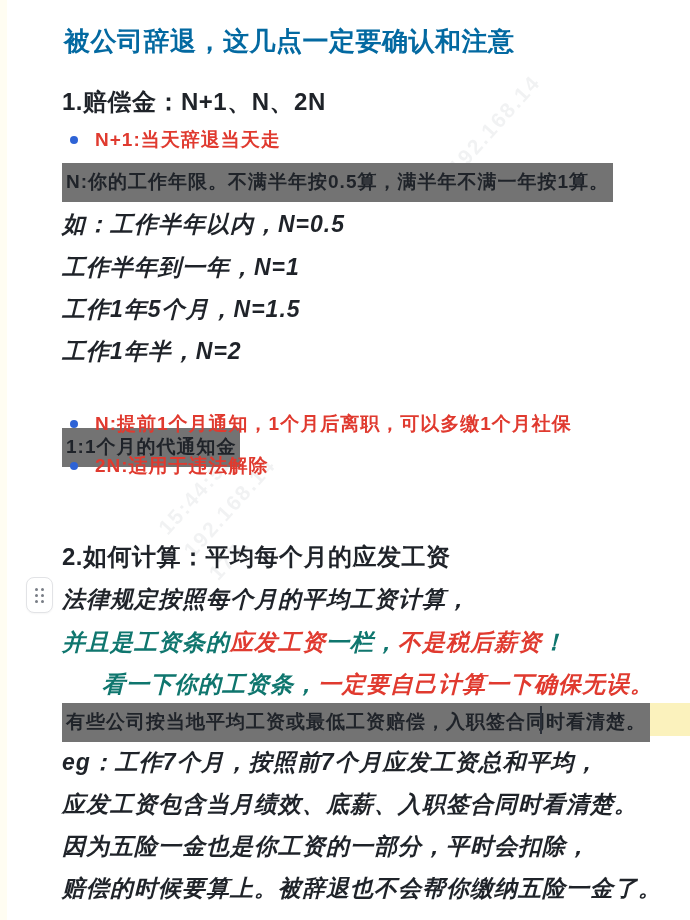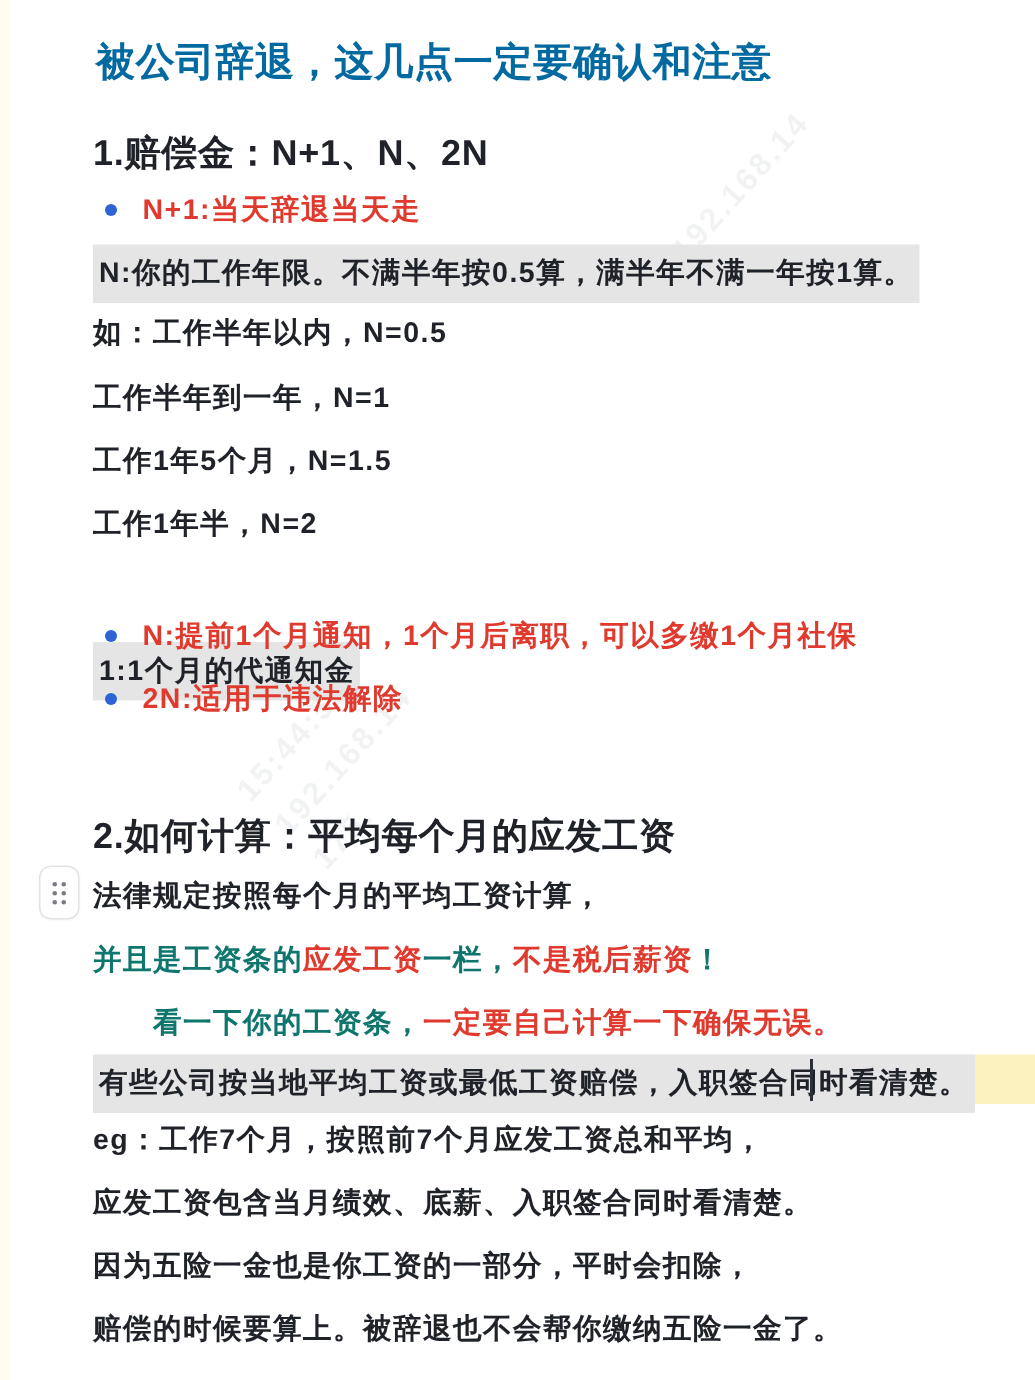--- a/index.html
+++ b/index.html
@@ -7,27 +7,27 @@
     width:690px;height:920px;position:relative;overflow:hidden;
     background:#ffffff;
     font-family:"Liberation Sans","DejaVu Sans",sans-serif;
     font-weight:700;
     color:#1f2329;
   }
   .edge-strip{position:absolute;left:0;top:0;width:7px;height:920px;background:#fffdf2;}
   .abs{position:absolute;left:62px;white-space:nowrap;}
   .doc-title{font-size:26px;color:#0369a1;letter-spacing:0.5px;}
   .heading{font-size:24px;color:#1f2329;letter-spacing:0.5px;}
-  .p{font-size:19px;color:#1f2329;letter-spacing:1px;}
+  .p{font-size:23px;color:#1f2329;letter-spacing:1px;font-style:italic;}
   .red{color:#e03a2f;}
   .dark{color:#0f766e;}
   .bullet-row{display:flex;align-items:center;}
   .bullet-dot{width:8px;height:8px;border-radius:50%;background:#2e63d6;margin-left:8px;margin-right:17px;flex:0 0 auto;}
   .bullet-text{font-size:19px;color:#e03a2f;letter-spacing:1px;}
-  .hl{display:inline-block;background:#e5e5e5;padding:6px 4px 7px 4px;font-size:19px;letter-spacing:1px;color:#1f2329;}
+  .hl{display:inline-block;background:#737373;padding:6px 4px 7px 4px;font-size:19px;letter-spacing:1px;color:#1f2329;}
   .hl-pale-ext{display:inline-block;vertical-align:top;background:#fbf2bd;width:53px;height:33px;}
   .drag-handle{
     position:absolute;left:26px;top:577px;width:27px;height:36px;
     background:#ffffff;border:1px solid #e2e3e6;border-radius:8px;
     box-sizing:border-box;display:flex;align-items:center;justify-content:center;
     box-shadow:0 1px 2px rgba(0,0,0,0.04);
   }
   .dots{display:grid;grid-template-columns:repeat(2,3px);grid-template-rows:repeat(3,3px);gap:3px;}
   .dots i{width:3px;height:3px;border-radius:50%;background:#787d85;}
   .text-cursor{position:absolute;left:540px;top:706px;width:2px;height:28px;background:#2a2f38;}

